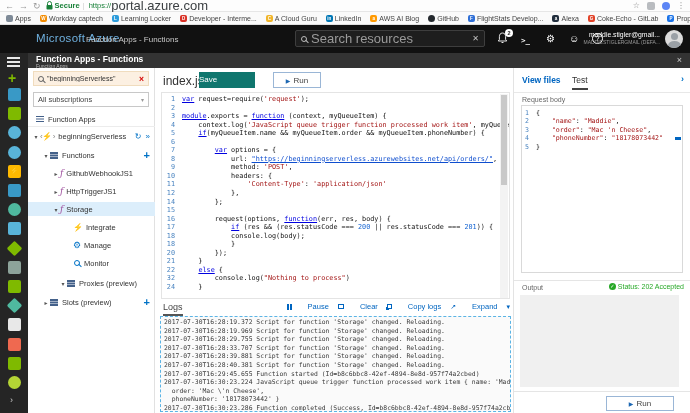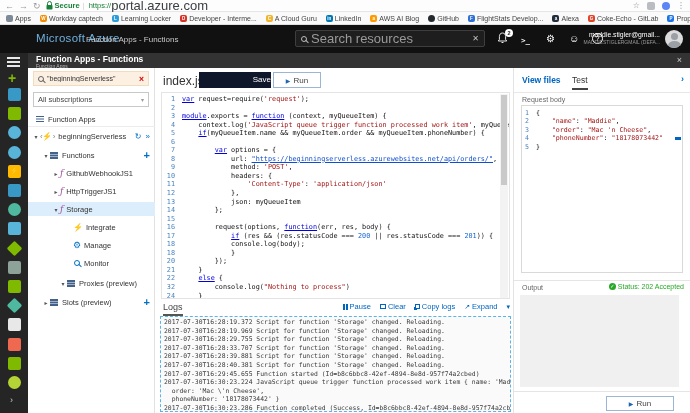--- a/index.html
+++ b/index.html
@@ -92,43 +92,43 @@
   .gear-b { color:#0072c6; font-size:9px; margin-right:3px; }
   .mag-b { color:#0072c6; margin-right:4px; margin-left:1px; }
   .tree-label { overflow:hidden; }
   .tree-right { position:absolute; right:5px; display:flex; gap:4px; align-items:center; }
   .plus { color:#0072c6; font-size:11px; font-weight:bold; }
   .refresh, .chev2 { color:#0072c6; font-size:8px; }
 
   
   #editorpanel { position:absolute; left:155px; top:68px; width:358px; height:345px; background:#fff; }
   #filename { position:absolute; left:8px; top:6px; font-size:12px; color:#333; }
-  #save-btn { position:absolute; left:44px; top:4px; width:72px; height:16px; background:#0f172a; color:#fff;
-              font-size:8px; text-align:right; line-height:16px; }
+  #save-btn { position:absolute; left:44px; top:4px; width:56px; height:16px; background:#0f766e; color:#fff;
+              font-size:8px; text-align:left; line-height:16px; }
   .runbtn { position:absolute; border:1px solid #9ab6d6; background:#fff; font-size:8px; color:#444;
             display:flex; align-items:center; justify-content:center; gap:3px; }
   .runbtn .tri { color:#1d67b2; font-size:6px; }
   #run-btn-top { left:118px; top:4px; width:48px; height:16px; }
   #codebox { position:absolute; left:6px; top:24px; width:349px; height:207px; border:1px solid #e4e4e4;
              overflow:hidden; padding-top:2px; }
   .cl { display:flex; line-height:8.55px; font-family:"DejaVu Sans Mono", monospace; font-size:6.8px; }
   .cl .ln { width:20px; text-align:right; padding-right:7px; color:#4a84c0; flex:none; }
   .cl .ct { white-space:pre; color:#111; }
   .kw { color:#0000e0;text-decoration:underline; }
   .str { color:#a31515; }
   .num { color:#1464d2; }
   .str.link { color:#0e4ecf; text-decoration:underline; }
   #code-scroll { position:absolute; right:1px; top:1px; width:8px; height:205px; background:#f3f3f3; }
   #code-thumb { position:absolute; right:1px; top:1px; width:6px; height:90px; background:#c9c9c9; }
 
   
   #logs-header { position:absolute; left:8px; top:234px; width:347px; height:13px; display:flex; align-items:flex-start; }
   #logs-title { font-size:9px; color:#444; border-bottom:2px solid #555; padding-bottom:2px; }
   #logs-actions { margin-left:auto; display:flex; gap:9px; align-items:center; color:#0065c0; font-size:7.5px; }
-  .la { display:flex; align-items:center; gap:2px; }
+  .la { display:flex; align-items:center; gap:16px; }
   .ic-pause { width:1.5px; height:6px; background:#0065c0; box-shadow:3px 0 0 #0065c0; margin-right:3px; }
   .ic-clear { width:6px; height:5px; border:1px solid #0065c0; }
   .ic-copy { width:5px; height:5px; border:1px solid #0065c0; box-shadow:-2px 2px 0 -1px #0065c0; }
   .ic-expand { font-size:7px; }
   .ic-chevdown { font-size:7px; color:#0065c0; }
   #logsbox { position:absolute; left:5px; top:248px; width:351px; height:96px; background:#fafafa;
              border:1px dashed #5bb4e5; overflow:hidden; padding:1px 3px; }
   .logline { font-family:"DejaVu Sans Mono", monospace; font-size:6.4px; line-height:8.6px; color:#3a3a3a; white-space:pre; }
 
   
@@ -425,24 +425,20 @@
           </div>
           <div class="cl">
             <span class="ln">11</span>
             <span class="ct">                <span class="str">'Content-Type'</span>: <span class="str">'application/json'</span></span>
           </div>
           <div class="cl">
             <span class="ln">12</span>
             <span class="ct">            },</span>
           </div>
           <div class="cl">
-            <span class="ln">13</span>
-            <span class="ct">            json: myQueueItem</span>
-          </div>
-          <div class="cl">
             <span class="ln">14</span>
             <span class="ct">        };</span>
           </div>
           <div class="cl">
             <span class="ln">15</span>
             <span class="ct"> </span>
           </div>
           <div class="cl">
             <span class="ln">16</span>
             <span class="ct">        request(options, <span class="kw">function</span>(err, res, body) {</span>

